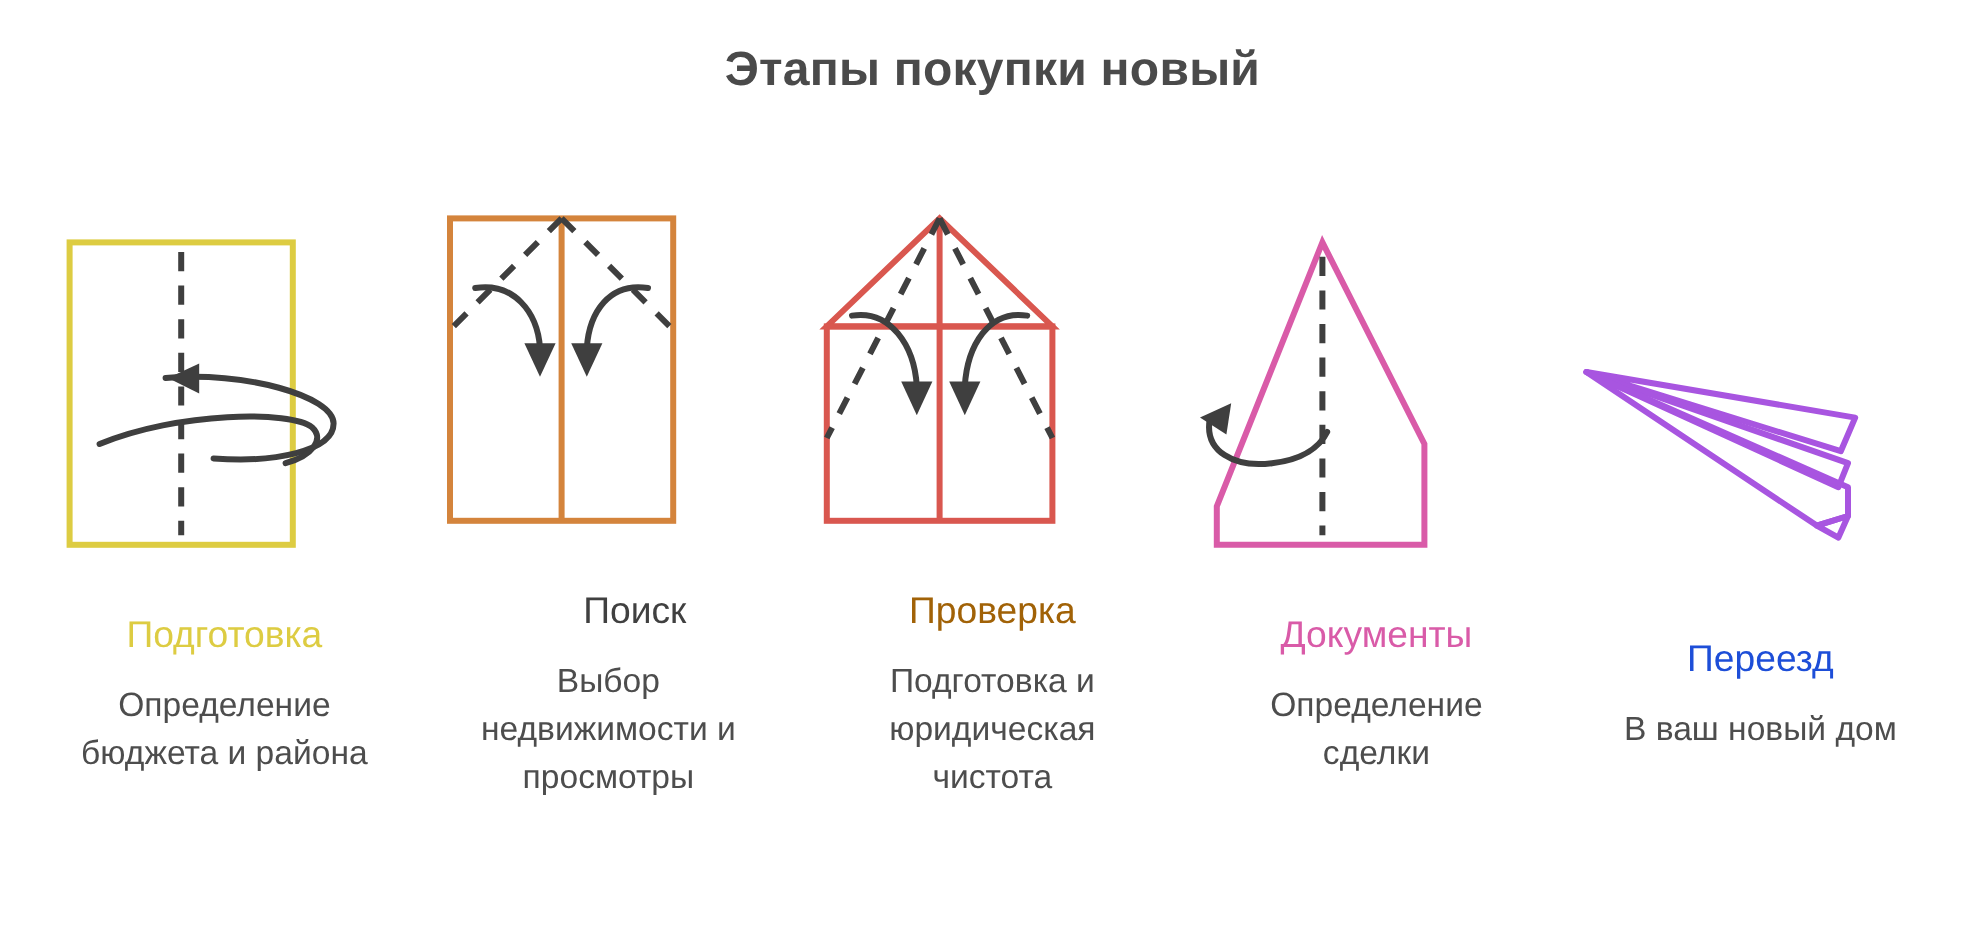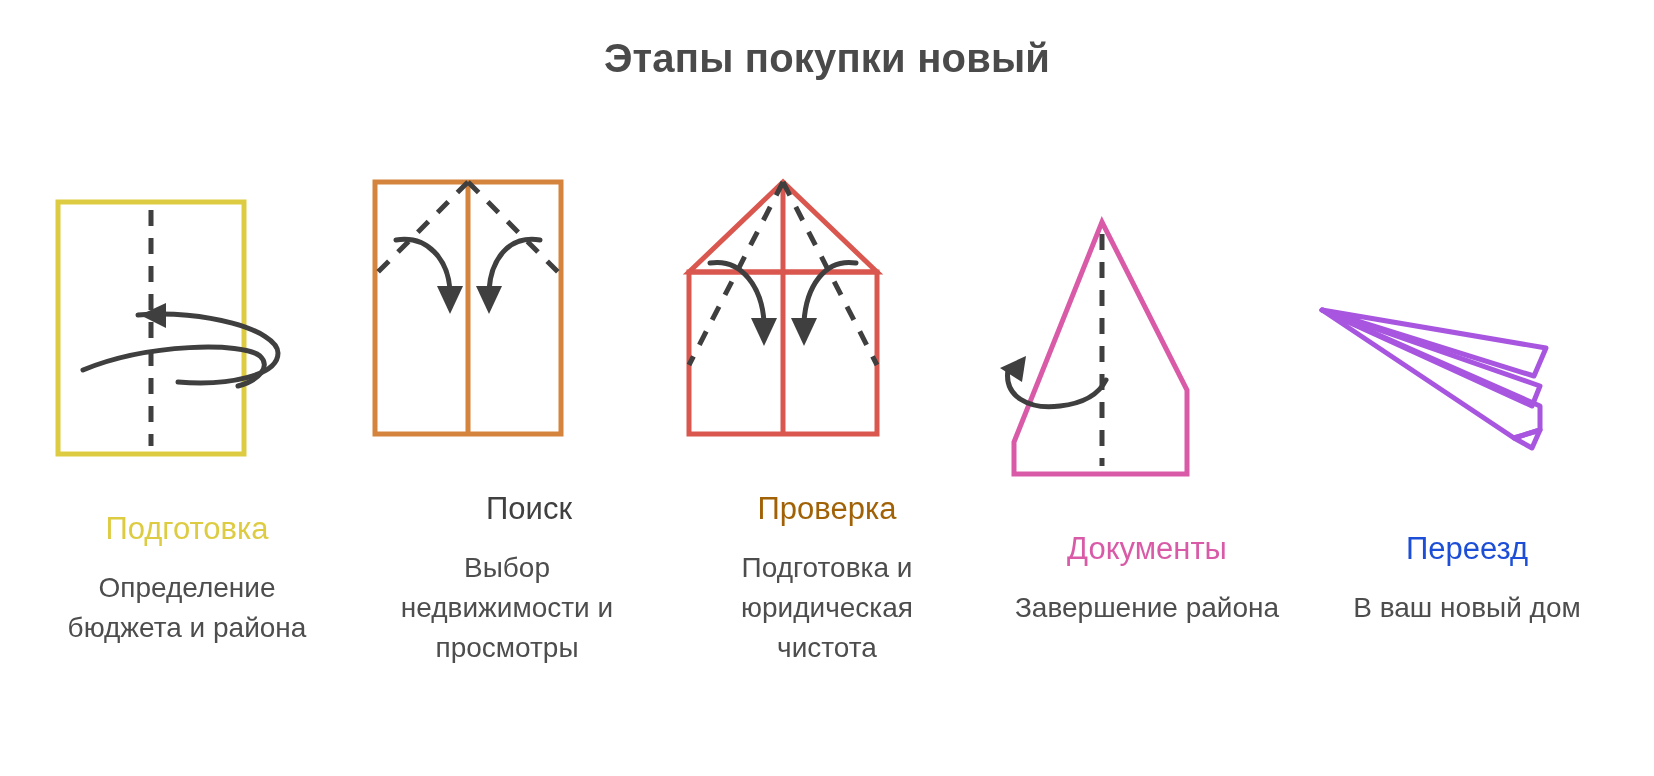--- a/index.html
+++ b/index.html
@@ -139,21 +139,21 @@
     </div>
 
     <div class="step">
       <svg class="figure" viewBox="0 0 318 300">
         <polygon points="114,32 26,252 26,284 199,284 199,200" fill="none" stroke="#d95ba8" stroke-width="5" stroke-linejoin="miter"></polygon>
         <line x1="114" y1="44" x2="114" y2="276" stroke="#3f3f3f" stroke-width="5" stroke-dasharray="16 12" stroke-linecap="butt"></line>
         <path d="M20 180 C 16 206, 40 220, 72 216 C 98 213, 112 202, 118 190" fill="none" stroke="#3f3f3f" stroke-width="5" stroke-linecap="round"></path>
         <polygon points="12,178 38,166 34,192" fill="#3f3f3f"></polygon>
       </svg>
       <div class="step-label c-deal">Документы</div>
-      <div class="step-caption">Завершение района</div>
+      <div class="step-caption">Определение сделки</div>
     </div>
 
     <div class="step">
       <svg class="figure" viewBox="0 0 318 300">
         <g fill="none" stroke="#a855e0" stroke-width="5" stroke-linejoin="round" stroke-linecap="round">
           <polygon points="14,120 238,158 226,186 14,120"></polygon>
           <polygon points="14,120 232,196 224,216 14,120"></polygon>
           <polygon points="14,120 206,248 232,240 232,216 14,120"></polygon>
           <polygon points="206,248 224,258 232,240"></polygon>
         </g>

